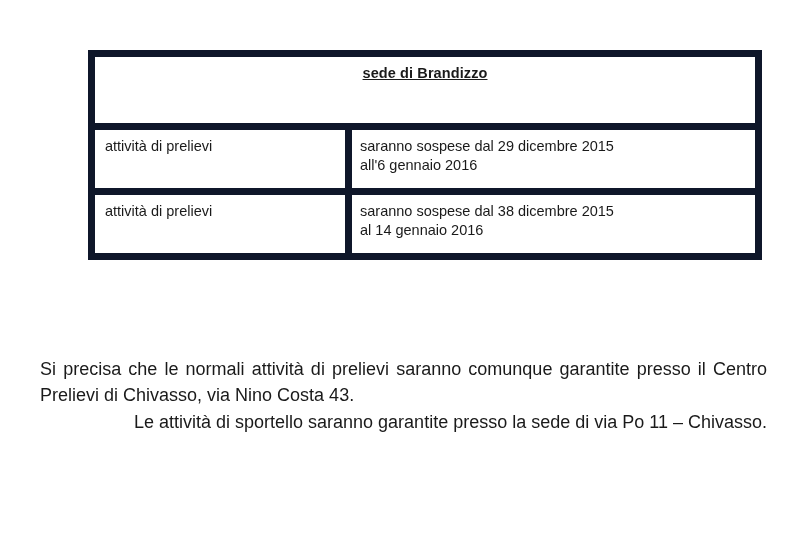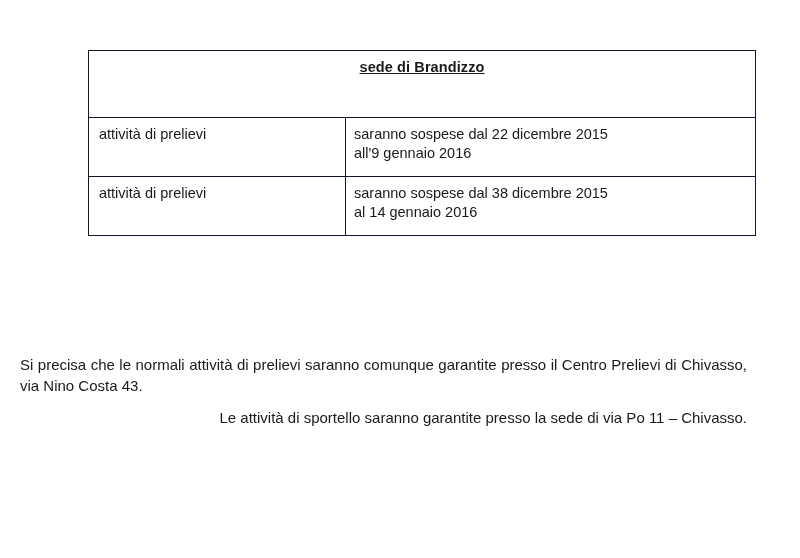--- a/index.html
+++ b/index.html
@@ -30,21 +30,21 @@
   .notice-table {
     position: absolute;
     left: 88px;
     top: 50px;
     width: 667px;
     border-collapse: collapse;
     table-layout: fixed;
     font-size: 14.5px;
   }
   .notice-table td {
-    border: 1px solid #0f172a;
+    border: 7px solid #0f172a;
     padding: 0;
     vertical-align: top;
     line-height: 1.28;
   }
 
   .col-left  { width: 257px; }
   .col-right { width: 410px; }
 
   
   tr.venue-row td {
@@ -70,23 +70,23 @@
     padding-left: 10px;
   }
   tr.activity-row td.cell-period {
     padding-left: 8px;
   }
   .period-line { display: block; white-space: nowrap; }
 
   
   .body-text {
     position: absolute;
-    left: 20px;
+    left: 40px;
     width: 727px;
-    font-size: 15px;
+    font-size: 18px;
     line-height: 1.42;
   }
   #para-guarantee {
     top: 339px;
     text-align: justify;
     text-justify: inter-word;
   }
   #para-counter {
     top: 392px;
     text-align: right;
@@ -105,22 +105,22 @@
     <tbody>
       <tr class="venue-row">
         <td colspan="2">
           <span class="venue-title">sede di Brandizzo</span>
         </td>
       </tr>
 
       <tr class="activity-row">
         <td class="cell-activity">attività di prelievi</td>
         <td class="cell-period">
-          <span class="period-line">saranno sospese dal 22 dicembre 2015</span>
-          <span class="period-line">all'9 gennaio 2016</span>
+          <span class="period-line">saranno sospese dal 29 dicembre 2015</span>
+          <span class="period-line">all'6 gennaio 2016</span>
         </td>
       </tr>
 
 
       <tr class="activity-row">
         <td class="cell-activity">attività di prelievi</td>
         <td class="cell-period">
           <span class="period-line">saranno sospese dal 38 dicembre 2015</span>
           <span class="period-line">al 14 gennaio 2016</span>
         </td>

